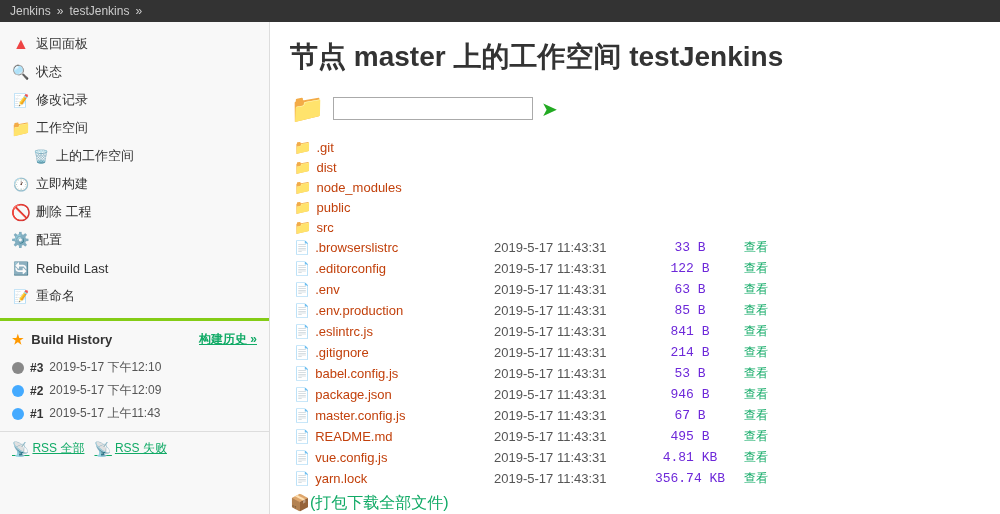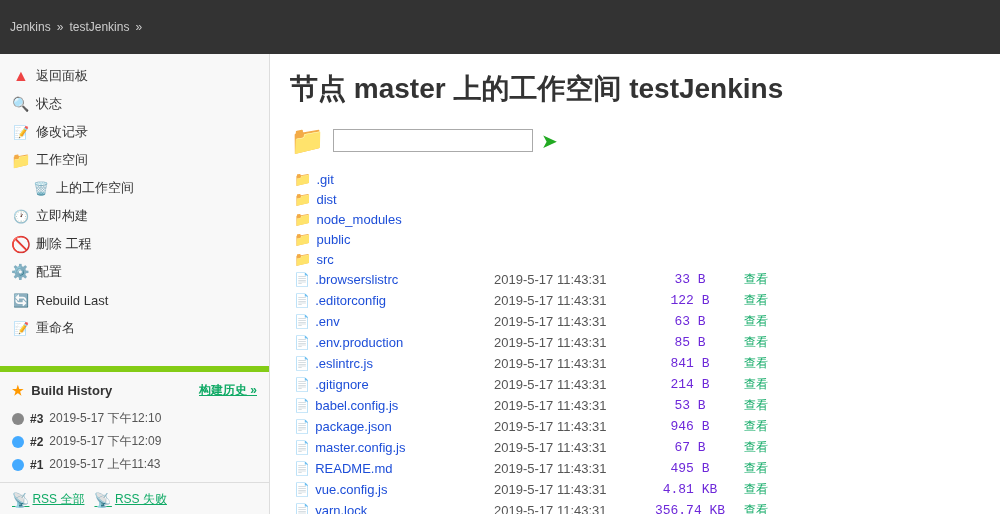--- a/index.html
+++ b/index.html
@@ -2,21 +2,21 @@
 <html><head>
   <meta charset="utf-8">
   <style>
     * { box-sizing: border-box; margin: 0; padding: 0; }
     body { font-family: Arial, sans-serif; font-size: 13px; background: #f0f0f0; color: #333; }
 
     
     .topbar {
       background: #333;
       color: #ccc;
-      padding: 20px 10px;
+      padding: 4px 10px;
       display: flex;
       align-items: center;
       gap: 6px;
       font-size: 12px;
     }
 
     
     .layout {
       display: flex;
       min-height: calc(514px - 28px);
@@ -47,22 +47,22 @@
     .icon-folder { color: #5a7fb5; font-size: 16px; }
     .icon-stop { color: #c44; font-size: 16px; }
     .icon-gear { color: #777; font-size: 15px; }
 
     .sub-item {
       padding-left: 32px;
     }
 
     
     .build-history {
-      margin-top: 24px;
-      border-top: 6px solid #84cc16;
+      margin-top: 8px;
+      border-top: 3px solid #84cc16;
       padding-top: 6px;
     }
     .build-history-header {
       display: flex;
       align-items: center;
       justify-content: space-between;
       padding: 4px 12px;
       font-weight: bold;
       font-size: 13px;
     }
@@ -131,21 +131,21 @@
     .folder-nav input {
       border: 1px solid #aaa;
       padding: 3px 6px;
       font-size: 13px;
       width: 200px;
     }
     .folder-nav .go-btn { color: #2a2; font-size: 20px; cursor: pointer; }
     .file-row { display: flex; align-items: center; padding: 2px 4px; font-size: 13px; }
     .file-row.folder-row { font-weight: normal; }
     .file-name { flex: 0 0 200px; display: flex; align-items: center; gap: 5px; }
-    .file-name a { color: #1d4ed8; text-decoration: none; }
+    .file-name a { color: #c2410c; text-decoration: none; }
     .file-date { flex: 0 0 150px; color: #555; }
     .file-size { flex: 0 0 100px; color: #6d28d9; text-align: center; padding-right: 8px; font-family: Liberation Mono, monospace; }
     .file-action a { color: #1a6; text-decoration: none; font-size: 12px; }
 
     .folder-icon-sm { color: #5a7fb5; font-size: 14px; }
     .file-icon-sm { color: #aaa; font-size: 13px; }
 
     .download-bar {
       margin-top: 4px;
       font-size: 16px;

